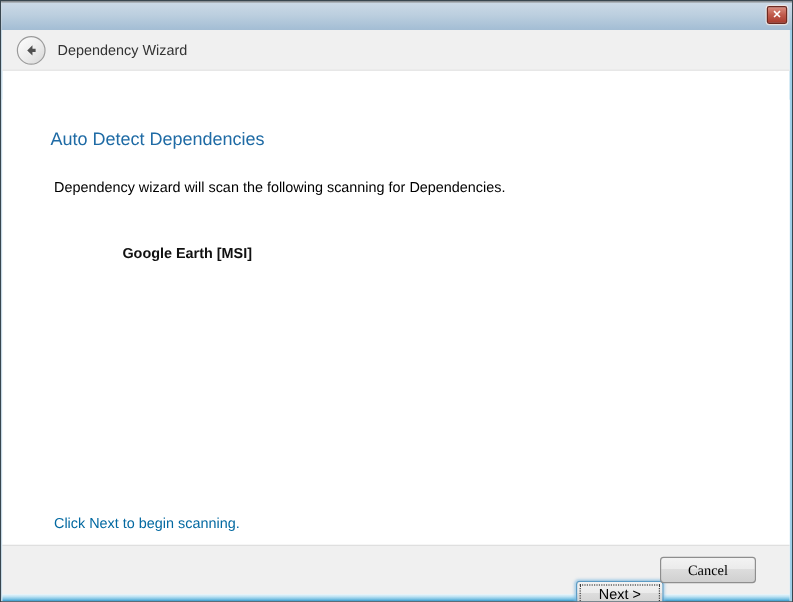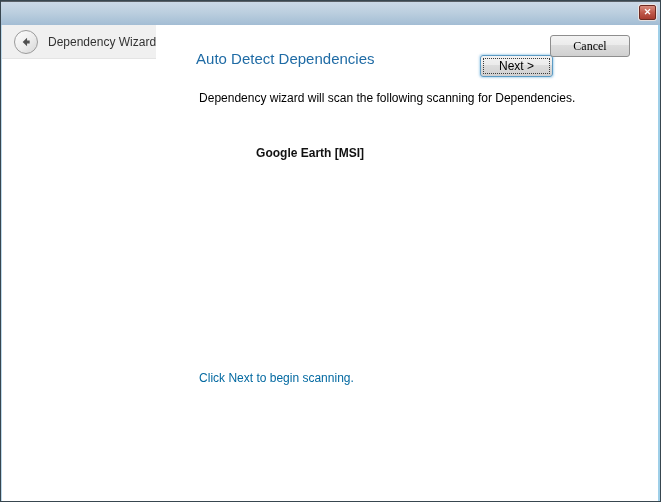--- a/index.html
+++ b/index.html
@@ -31,21 +31,21 @@
     border-radius: 2px;
     box-shadow: 0 0 0 1px rgba(255,235,225,0.7);
     color: #ffffff;
     font-size: 9px; font-weight: bold; line-height: 13px; text-align: center;
     cursor: default;
   }
 
   
   .chrome-body {
     flex: 1; min-height: 0;
-    display: flex; flex-direction: row;
+    display: flex; flex-direction: column;
     border-left: 1px solid #bcd9eb;
     border-right: 2px solid #9fcfe8;
   }
 
   
   .header {
     flex: none;
     height: 34px;
     background: #f0f0f0;
     border-bottom: 1px solid #e4e4e4;
@@ -65,20 +65,21 @@
     margin-left: 10px;
     font-size: 12px;
     color: #333333;
   }
 
   
   .content {
     flex: 1; min-height: 0;
     position: relative;
     background: #ffffff;
+    margin-top: 24px;
   }
   .heading {
     position: absolute; left: 40px; top: 25px;
     font-size: 15px; font-weight: normal;
     color: #1f6ba5;
   }
   .description {
     position: absolute; left: 43px; top: 66px;
     font-size: 12px; color: #000000;
   }

